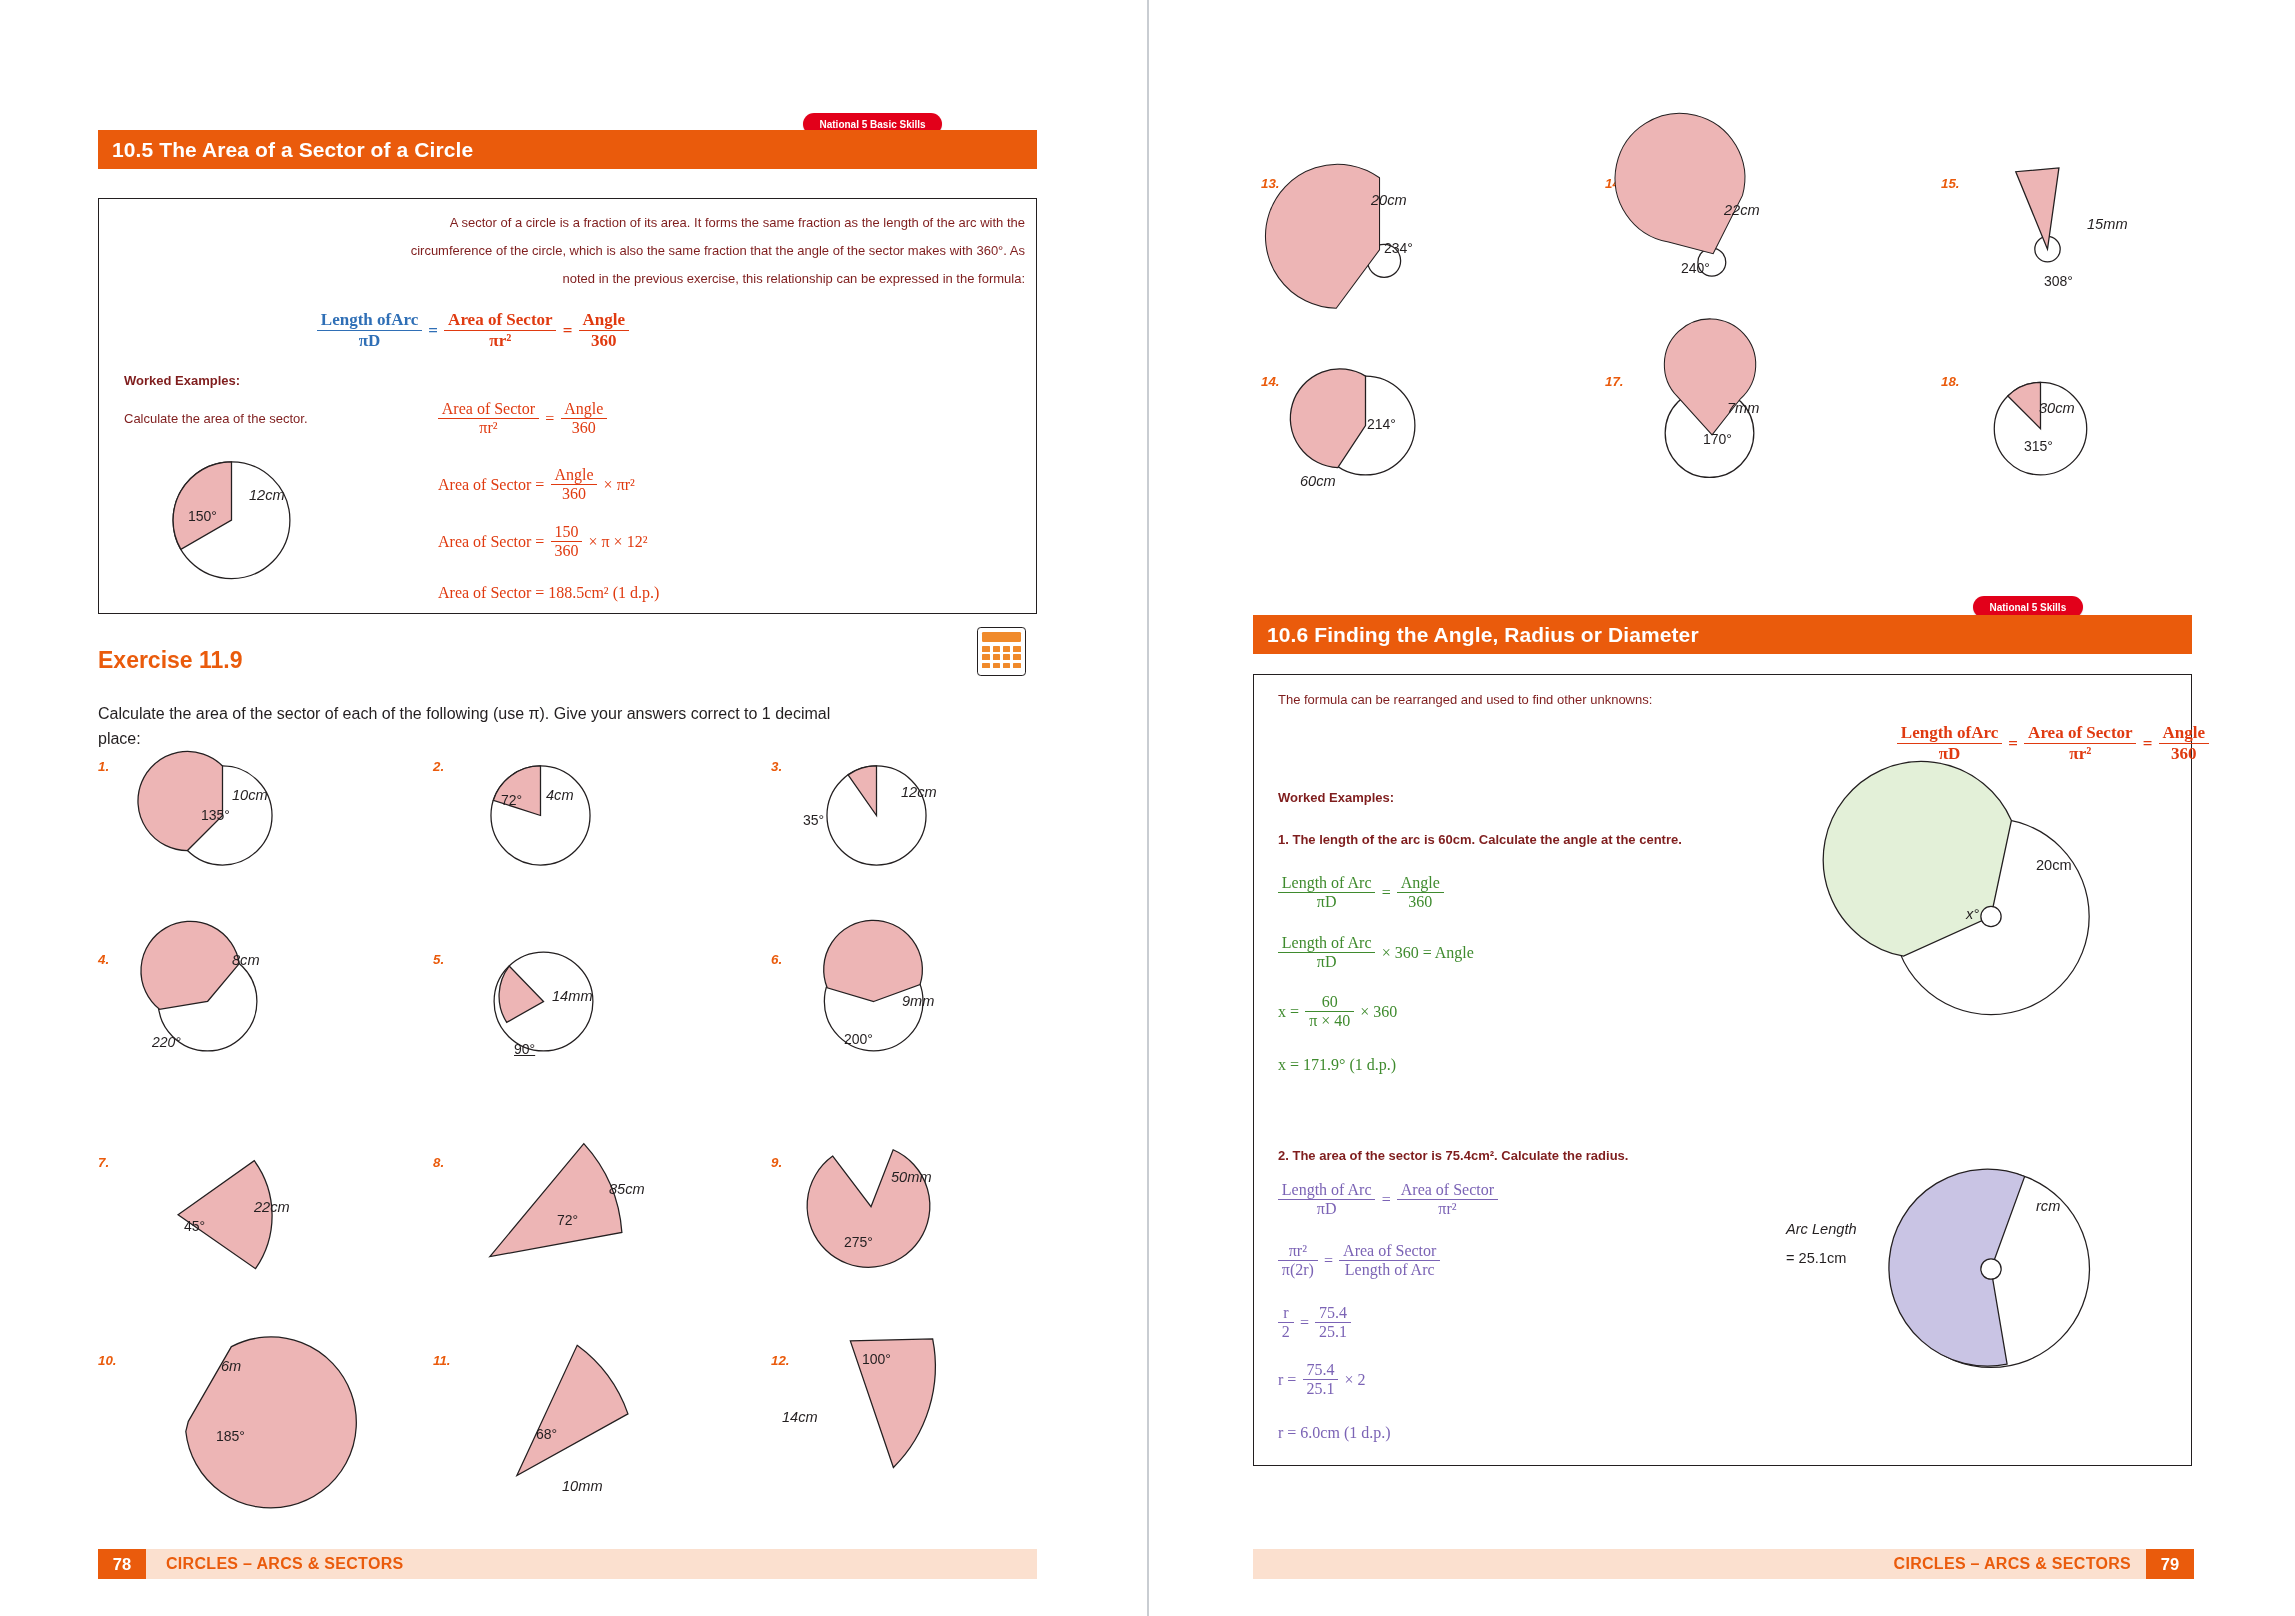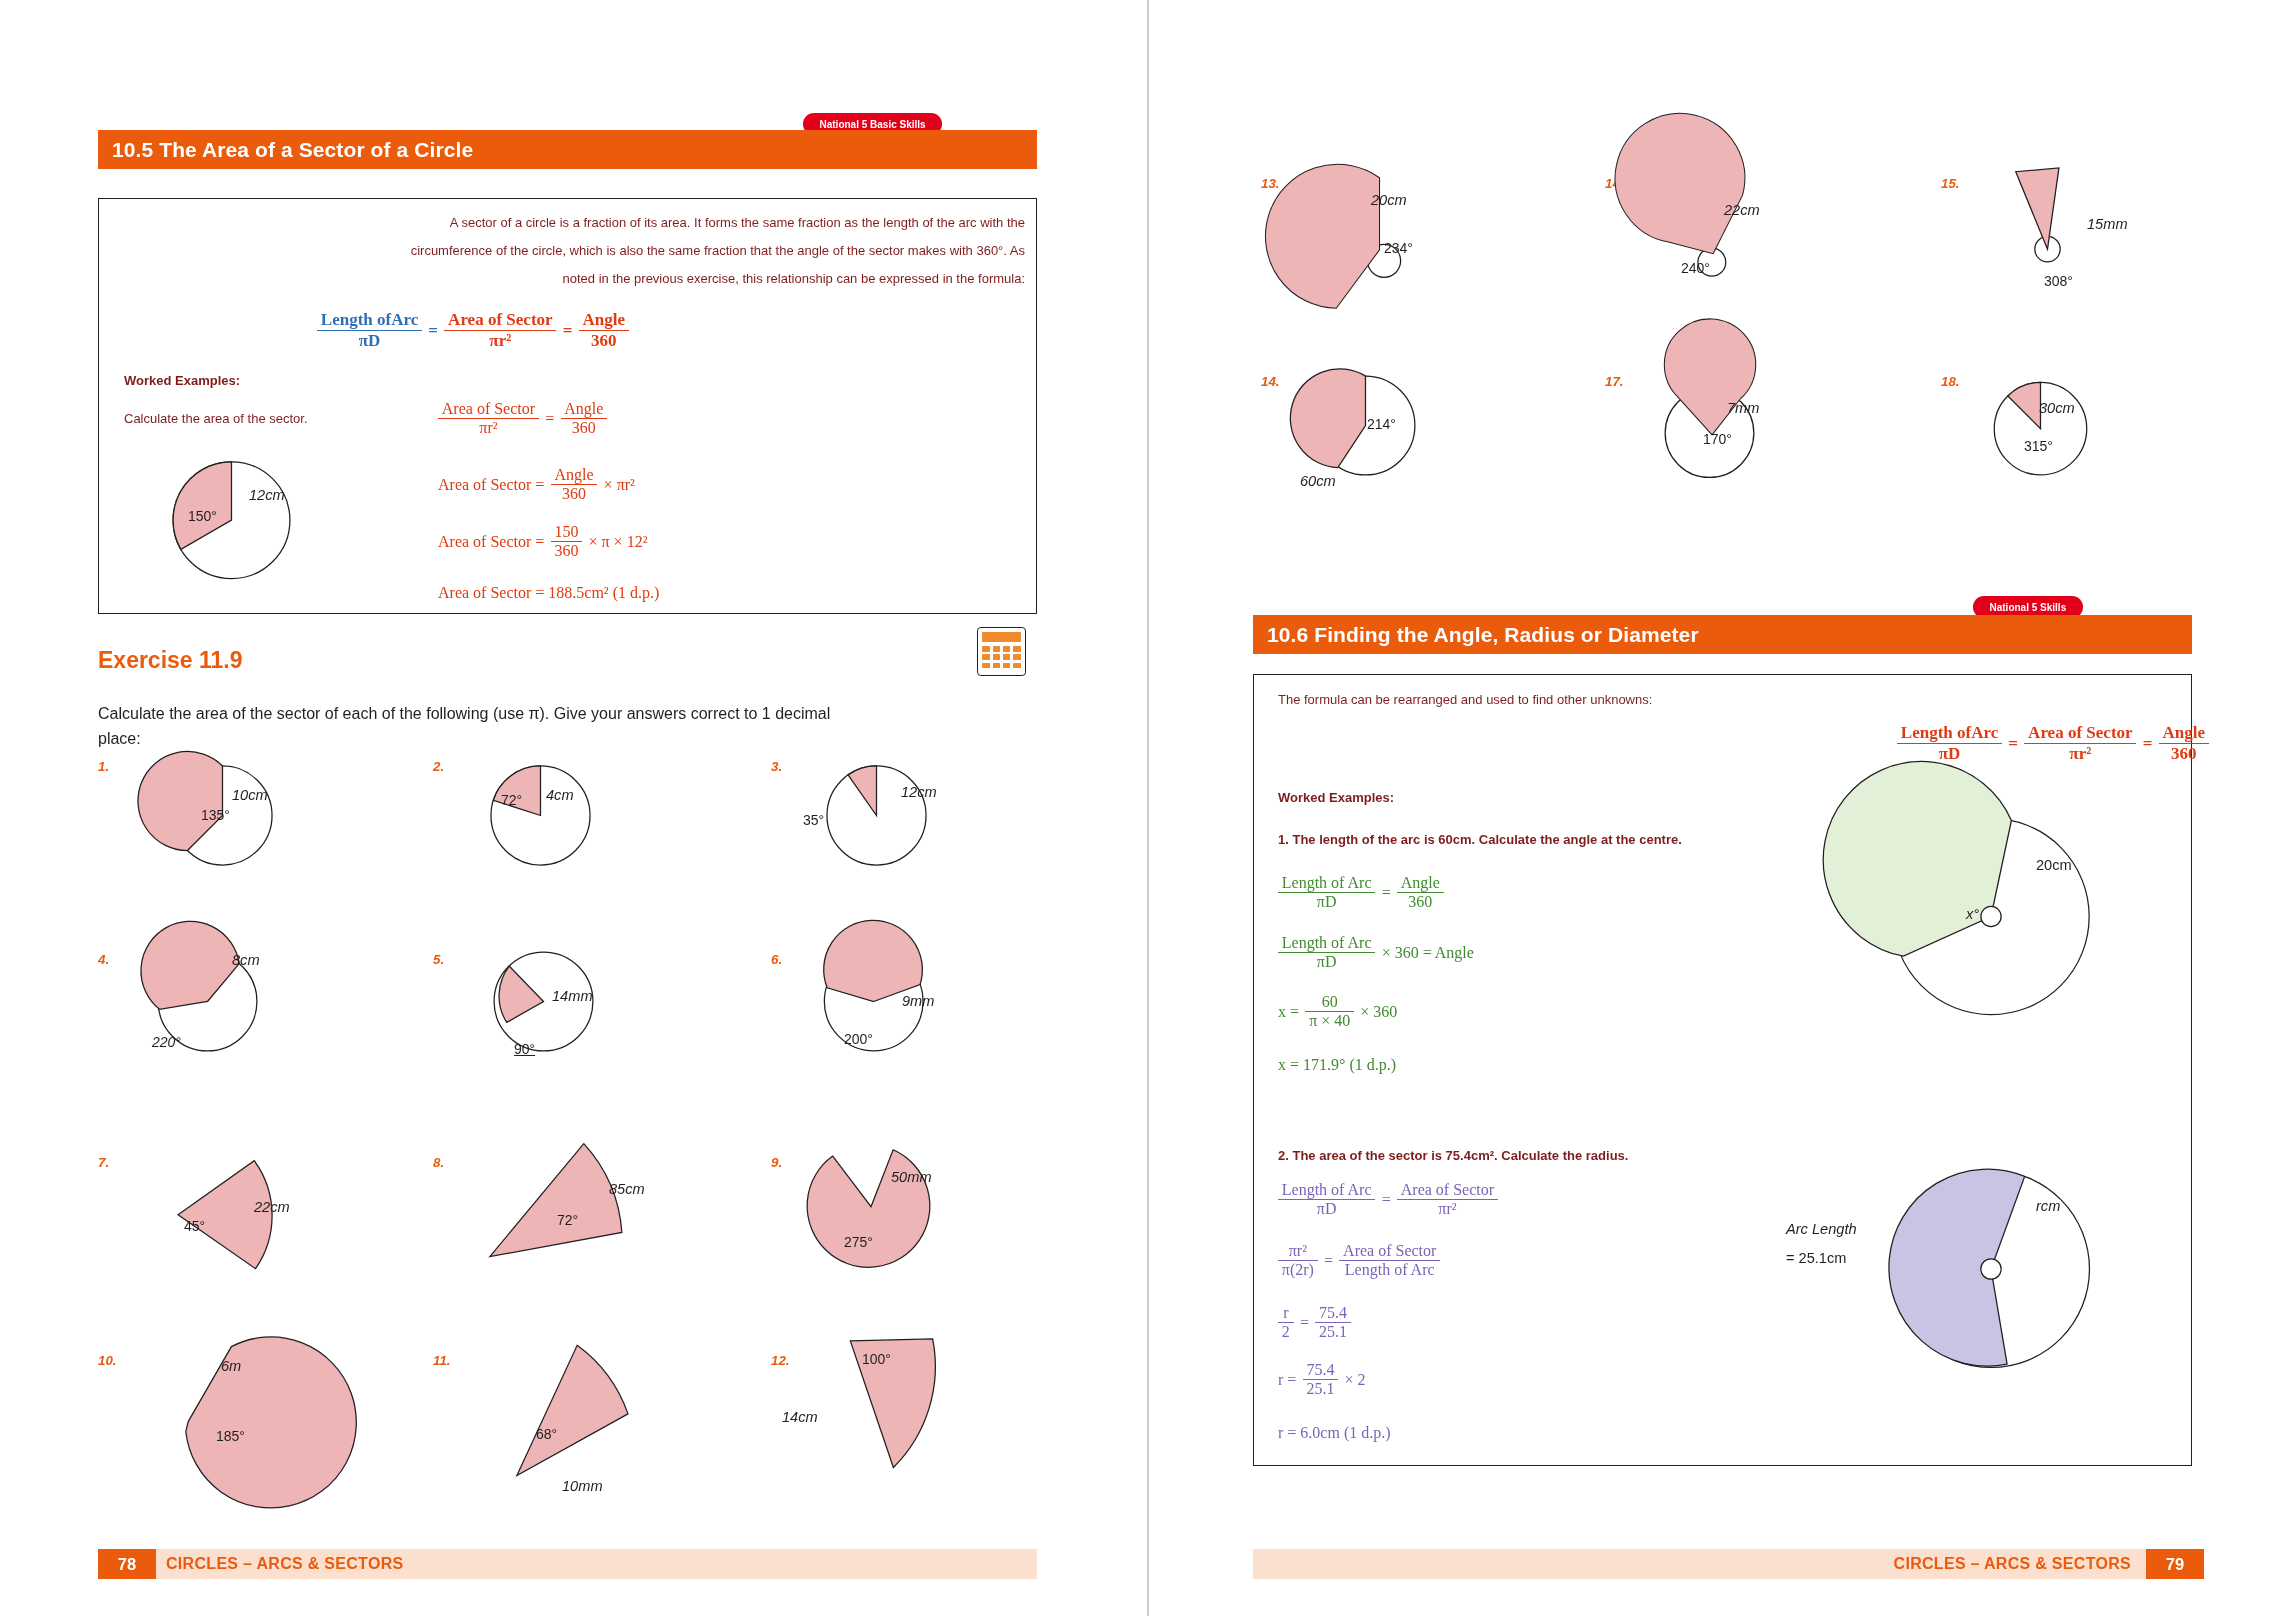--- a/index.html
+++ b/index.html
@@ -90,21 +90,21 @@
   .mathg{position:absolute;color:#3f8b2e;font-family:"Liberation Serif", serif;}
   .mathp{position:absolute;color:#7b63b5;font-family:"Liberation Serif", serif;}
   .frac{display:inline-block;text-align:center;vertical-align:middle;}
   .frac .num{display:block;padding:0 3.8px;border-bottom:1.3px solid currentColor;}
   .frac .den{display:block;padding:0 3.8px;}
   .eqrow{display:flex;align-items:center;gap:6.3px;white-space:nowrap;}
 
   .formula-blue{color:#2f6fb6;font-weight:bold;font-family:"Liberation Serif", serif;}
   .formula-orange{color:#e03a10;font-weight:bold;font-family:"Liberation Serif", serif;}
   .footer-num{
-    position:absolute;bottom:38px;height:30px;width:58px;background:#ea5b0c;color:#fff;
+    position:absolute;bottom:38px;height:30px;width:48px;background:#ea5b0c;color:#fff;
     font-size:16.5px;font-weight:bold;display:flex;align-items:center;justify-content:center;
   }
   .footer-txt{
     position:absolute;bottom:38px;height:30px;display:flex;align-items:center;
     color:#ea5b0c;font-size:16px;font-weight:bold;letter-spacing:0.3px;
   }
   .footer-strip{position:absolute;bottom:38px;height:30px;background:#fbe0cf;}
 
   
   .calc-icon{

